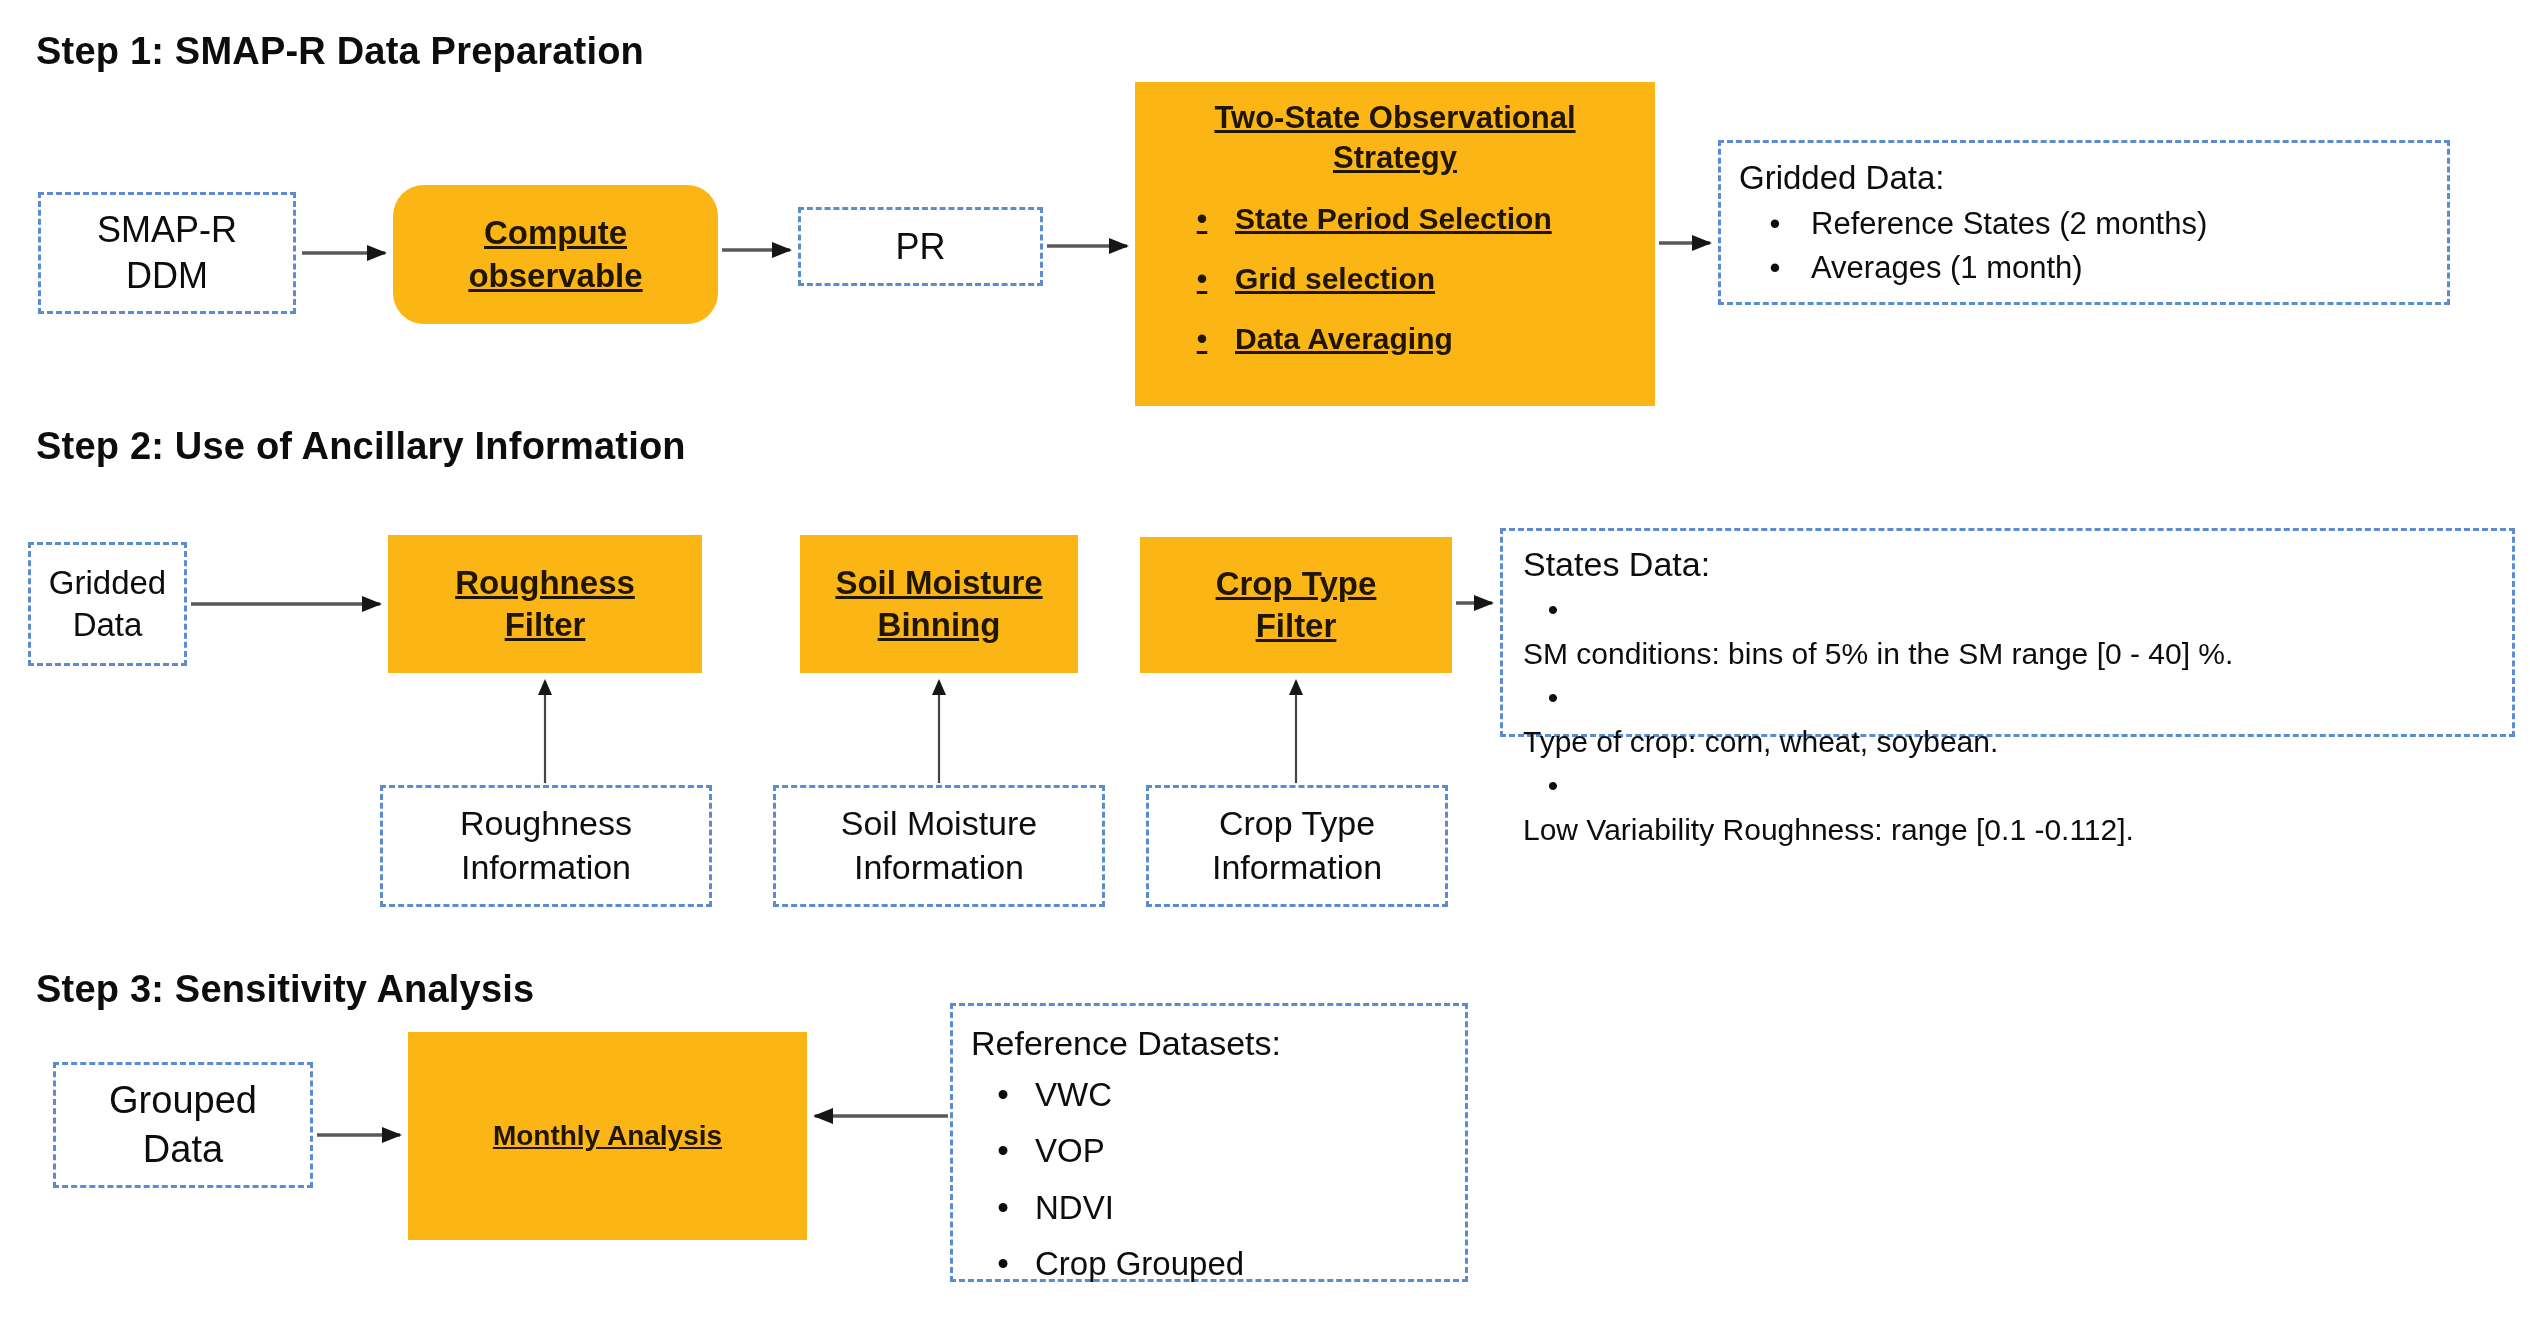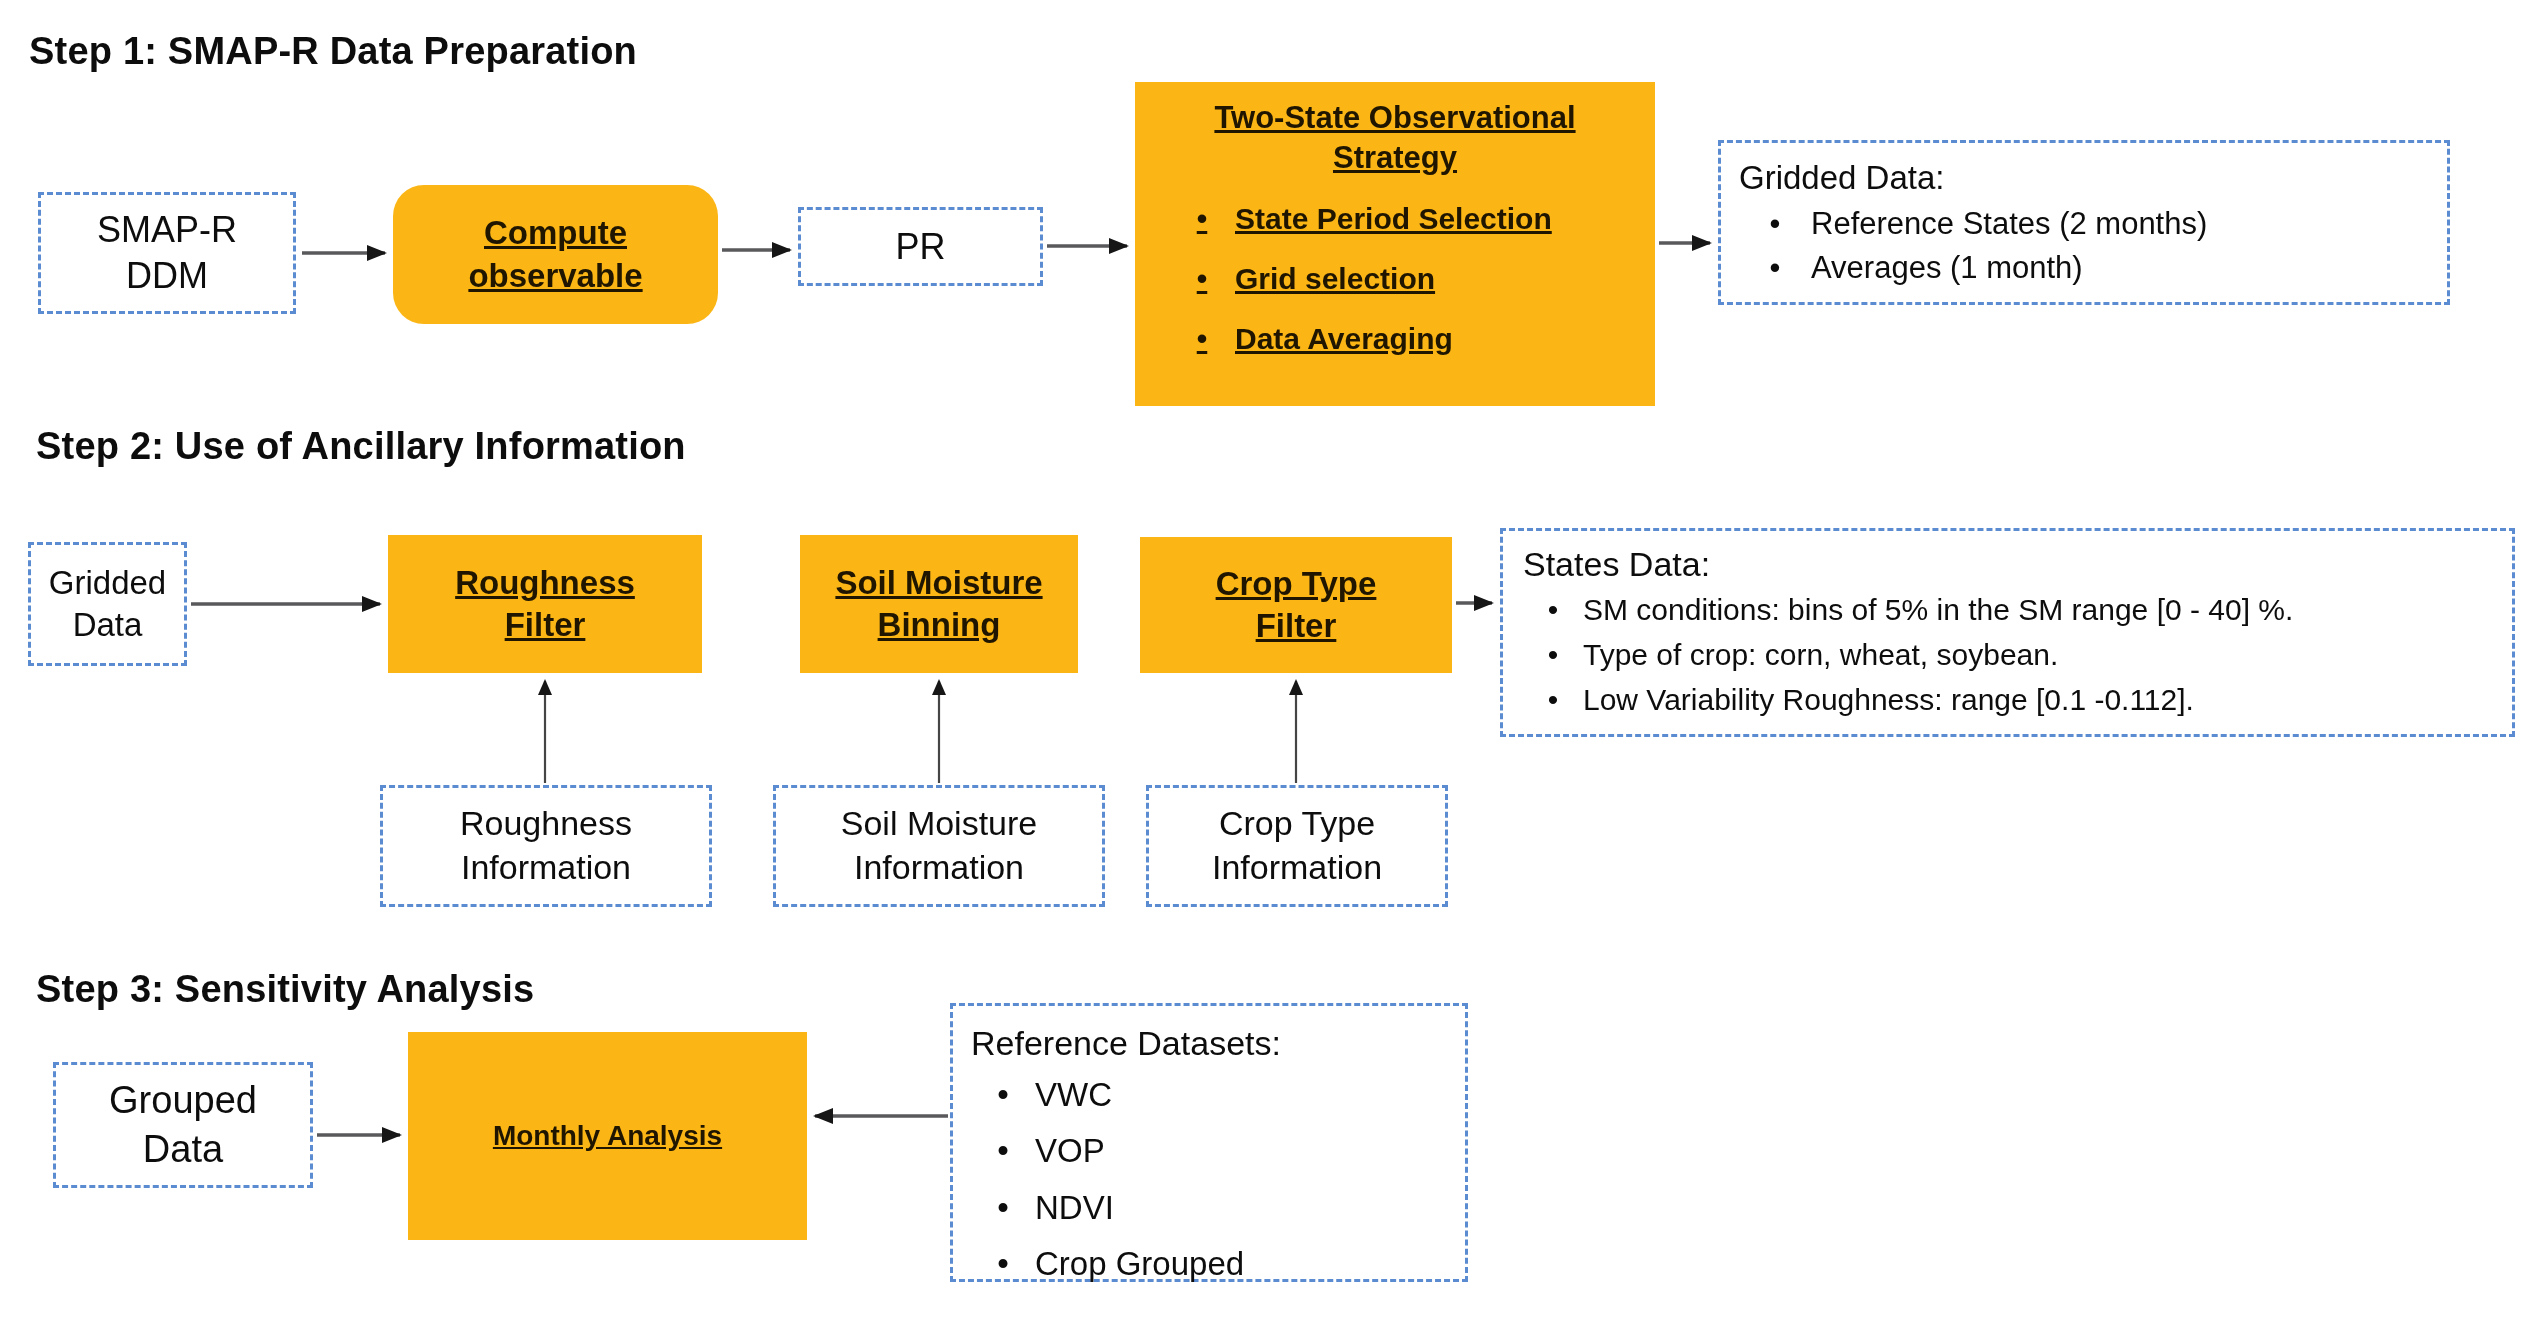--- a/index.html
+++ b/index.html
@@ -40,21 +40,21 @@
   .ts-row{display:flex;align-items:flex-start;font-size:30px;line-height:1.3;margin-bottom:21px;text-align:left;}
   .ts-row .blt{width:66px;margin-left:0;}
   
   .gridded1{padding:14px 18px;font-size:33px;}
   .gridded1 .lb-title{margin-bottom:4px;}
   .gridded1 .lb-row{font-size:31px;line-height:1.4;}
   .gridded1 .blt{width:72px;}
   
   .grouped2{padding:12px 20px;font-size:34px;}
   .grouped2 .lb-title{margin-bottom:2px;}
-  .grouped2 .lb-row{font-size:30px;line-height:1.47;}
+  .grouped2 .lb-row{font-size:30px;line-height:1.47;flex-direction:column;}
   .grouped2 .blt{width:60px;}
   
   .refbox{padding:16px 18px;font-size:34px;}
   .refbox .lb-title{margin-bottom:10px;}
   .refbox .lb-row{font-size:33px;line-height:1.2;margin-bottom:17px;}
   .refbox .blt{width:64px;}
 </style>
 </head>
 <body>
 
@@ -75,21 +75,21 @@
     <line x1="1659" y1="243" x2="1710" y2="243" stroke="#59595c" stroke-width="3.4" marker-end="url(#head)"></line>
     <line x1="191" y1="604" x2="380" y2="604" stroke="#59595c" stroke-width="3.4" marker-end="url(#head)"></line>
     <line x1="1456" y1="603" x2="1492" y2="603" stroke="#59595c" stroke-width="3.4" marker-end="url(#head)"></line>
     <line x1="545" y1="783" x2="545" y2="681" stroke="#454545" stroke-width="2.2" marker-end="url(#head-s)"></line>
     <line x1="939" y1="783" x2="939" y2="681" stroke="#454545" stroke-width="2.2" marker-end="url(#head-s)"></line>
     <line x1="1296" y1="783" x2="1296" y2="681" stroke="#454545" stroke-width="2.2" marker-end="url(#head-s)"></line>
     <line x1="317" y1="1135" x2="400" y2="1135" stroke="#59595c" stroke-width="3.4" marker-end="url(#head)"></line>
     <line x1="948" y1="1116" x2="815" y2="1116" stroke="#59595c" stroke-width="3.4" marker-end="url(#head)"></line>
   </svg>
 
-  <div class="step-title" style="left:29px;top:30px;">Step 1: SMAP-R Data Preparation</div>
+  <div class="step-title" style="left:36px;top:30px;">Step 1: SMAP-R Data Preparation</div>
 
   <div class="box dashed multiline" style="left:38px;top:192px;width:258px;height:122px;font-size:36px;">SMAP-R
 DDM</div>
 
   <div class="box orange multiline" style="left:393px;top:185px;width:325px;height:139px;font-size:33px;border-radius:31px;">Compute
 observable</div>
 
   <div class="box dashed" style="left:798px;top:207px;width:245px;height:79px;font-size:36px;">PR</div>
 
   <div class="box orange two-state" style="left:1135px;top:82px;width:520px;height:324px;">

